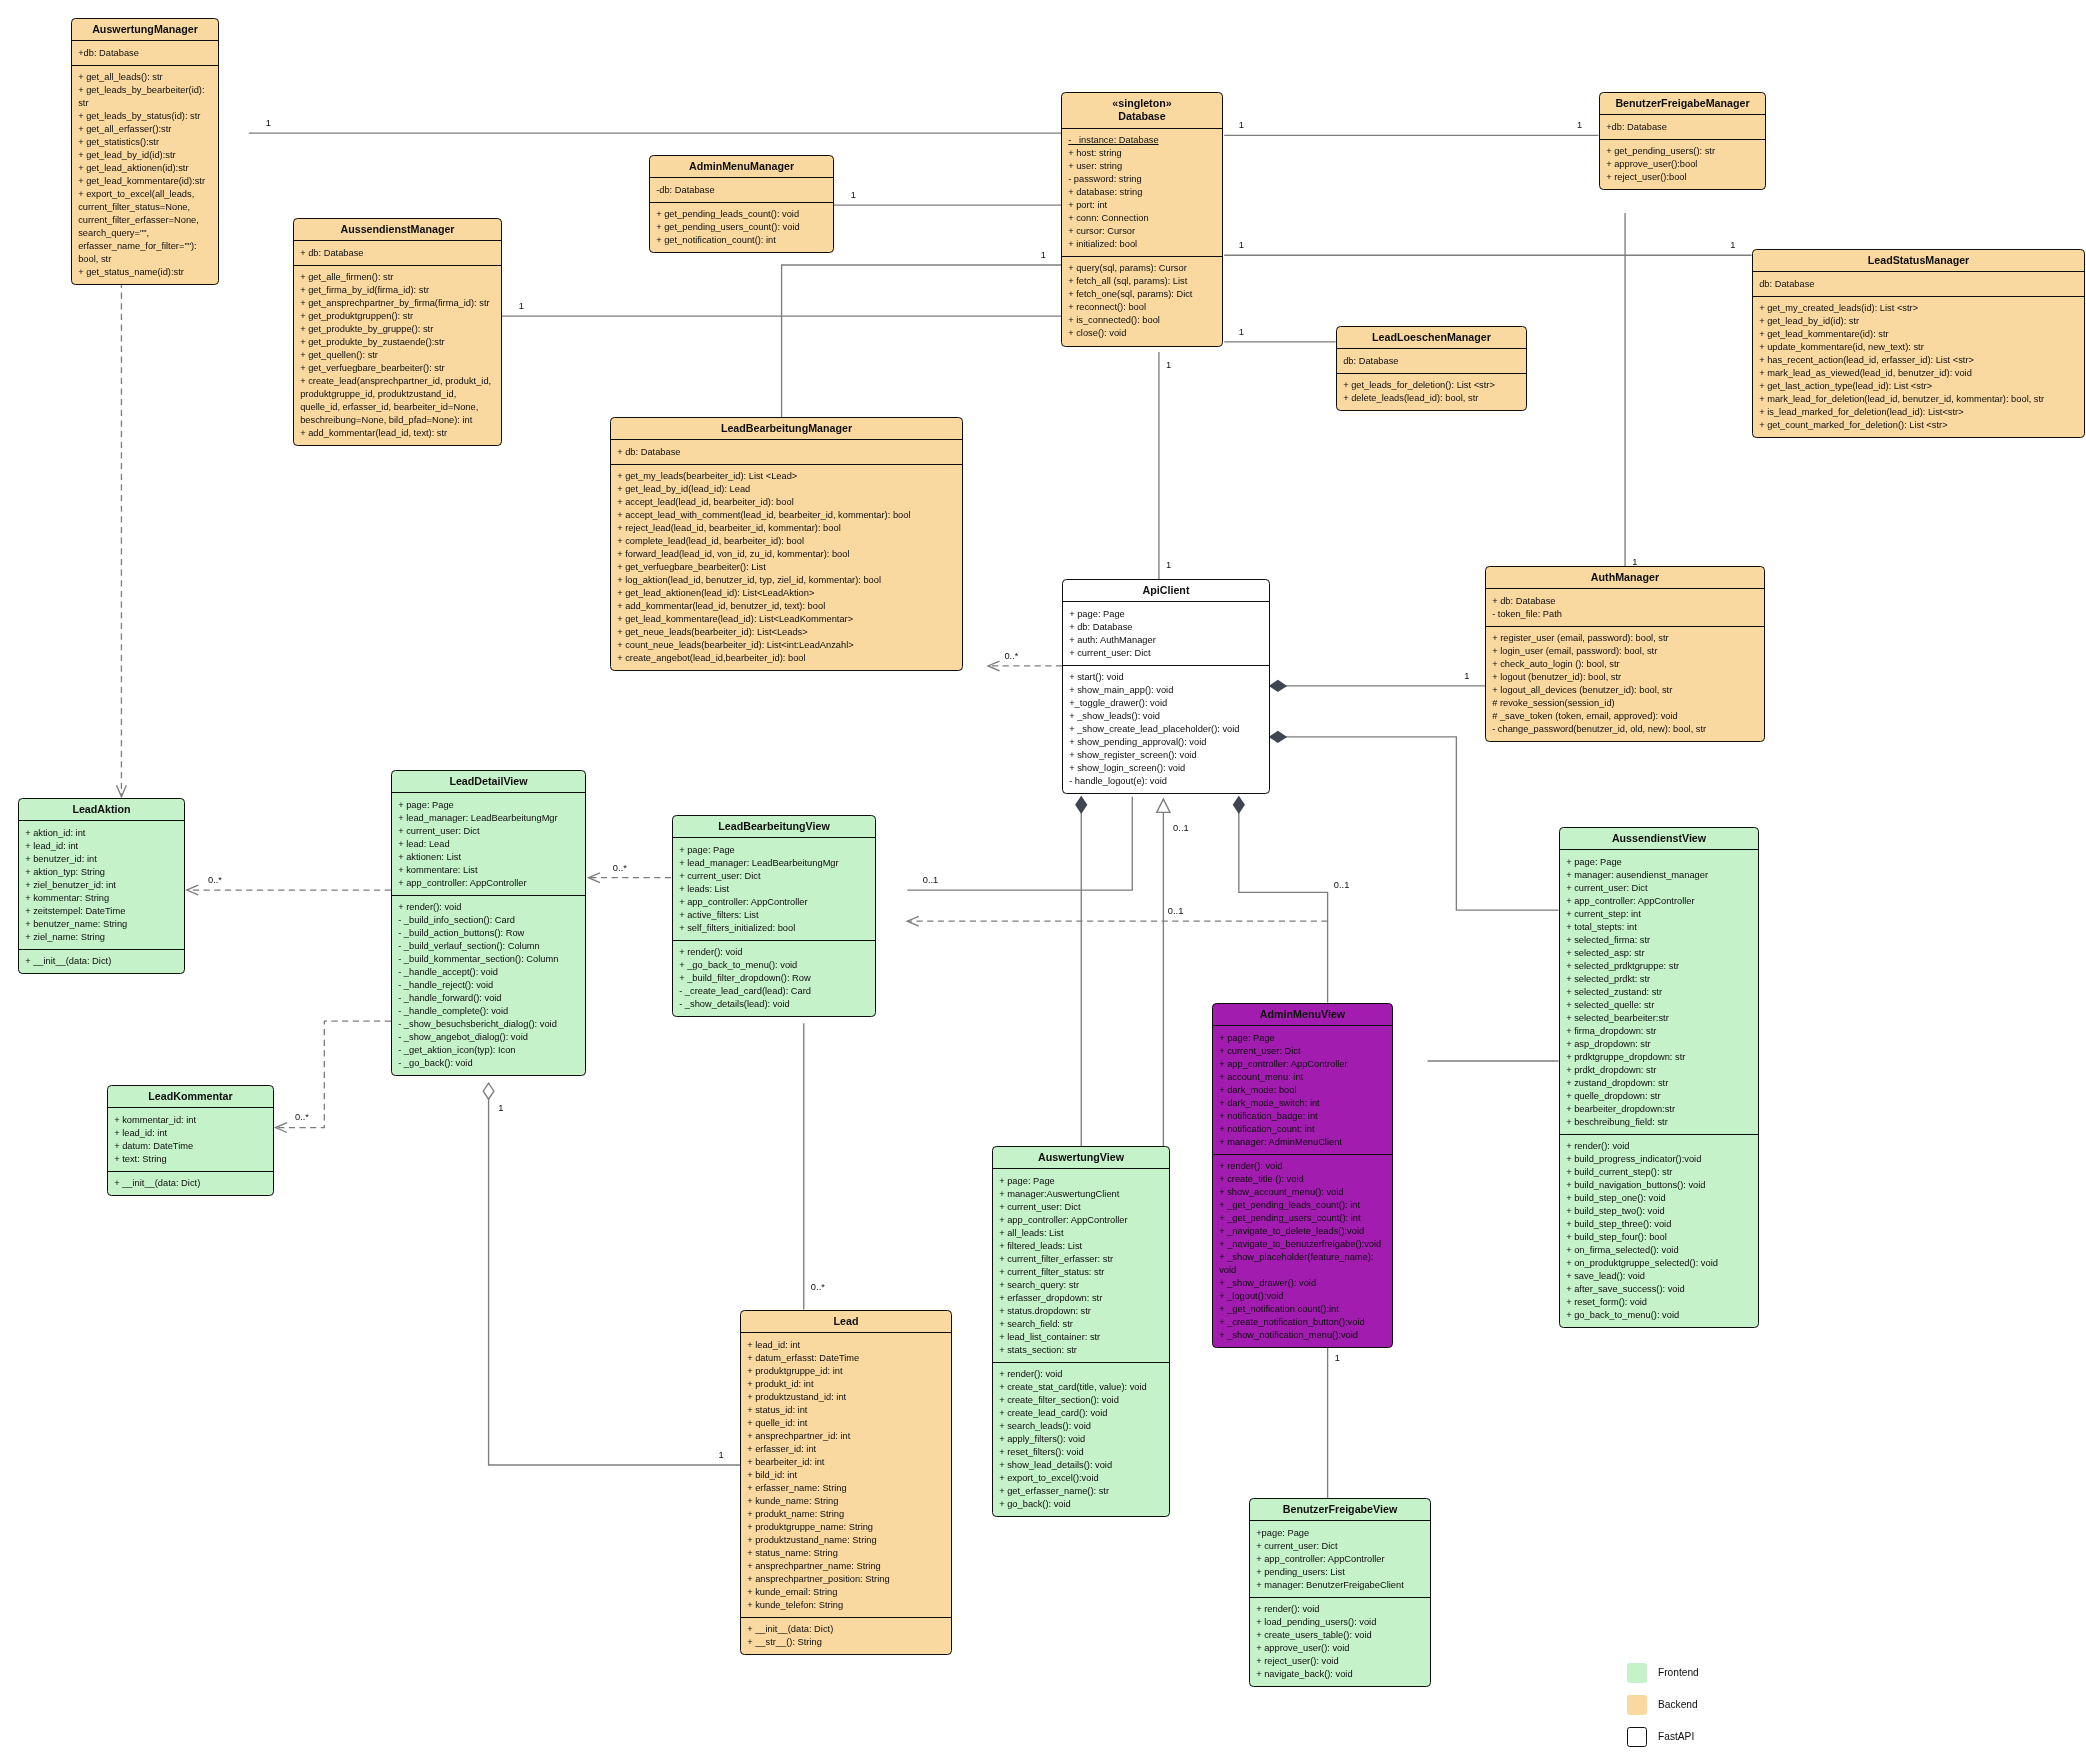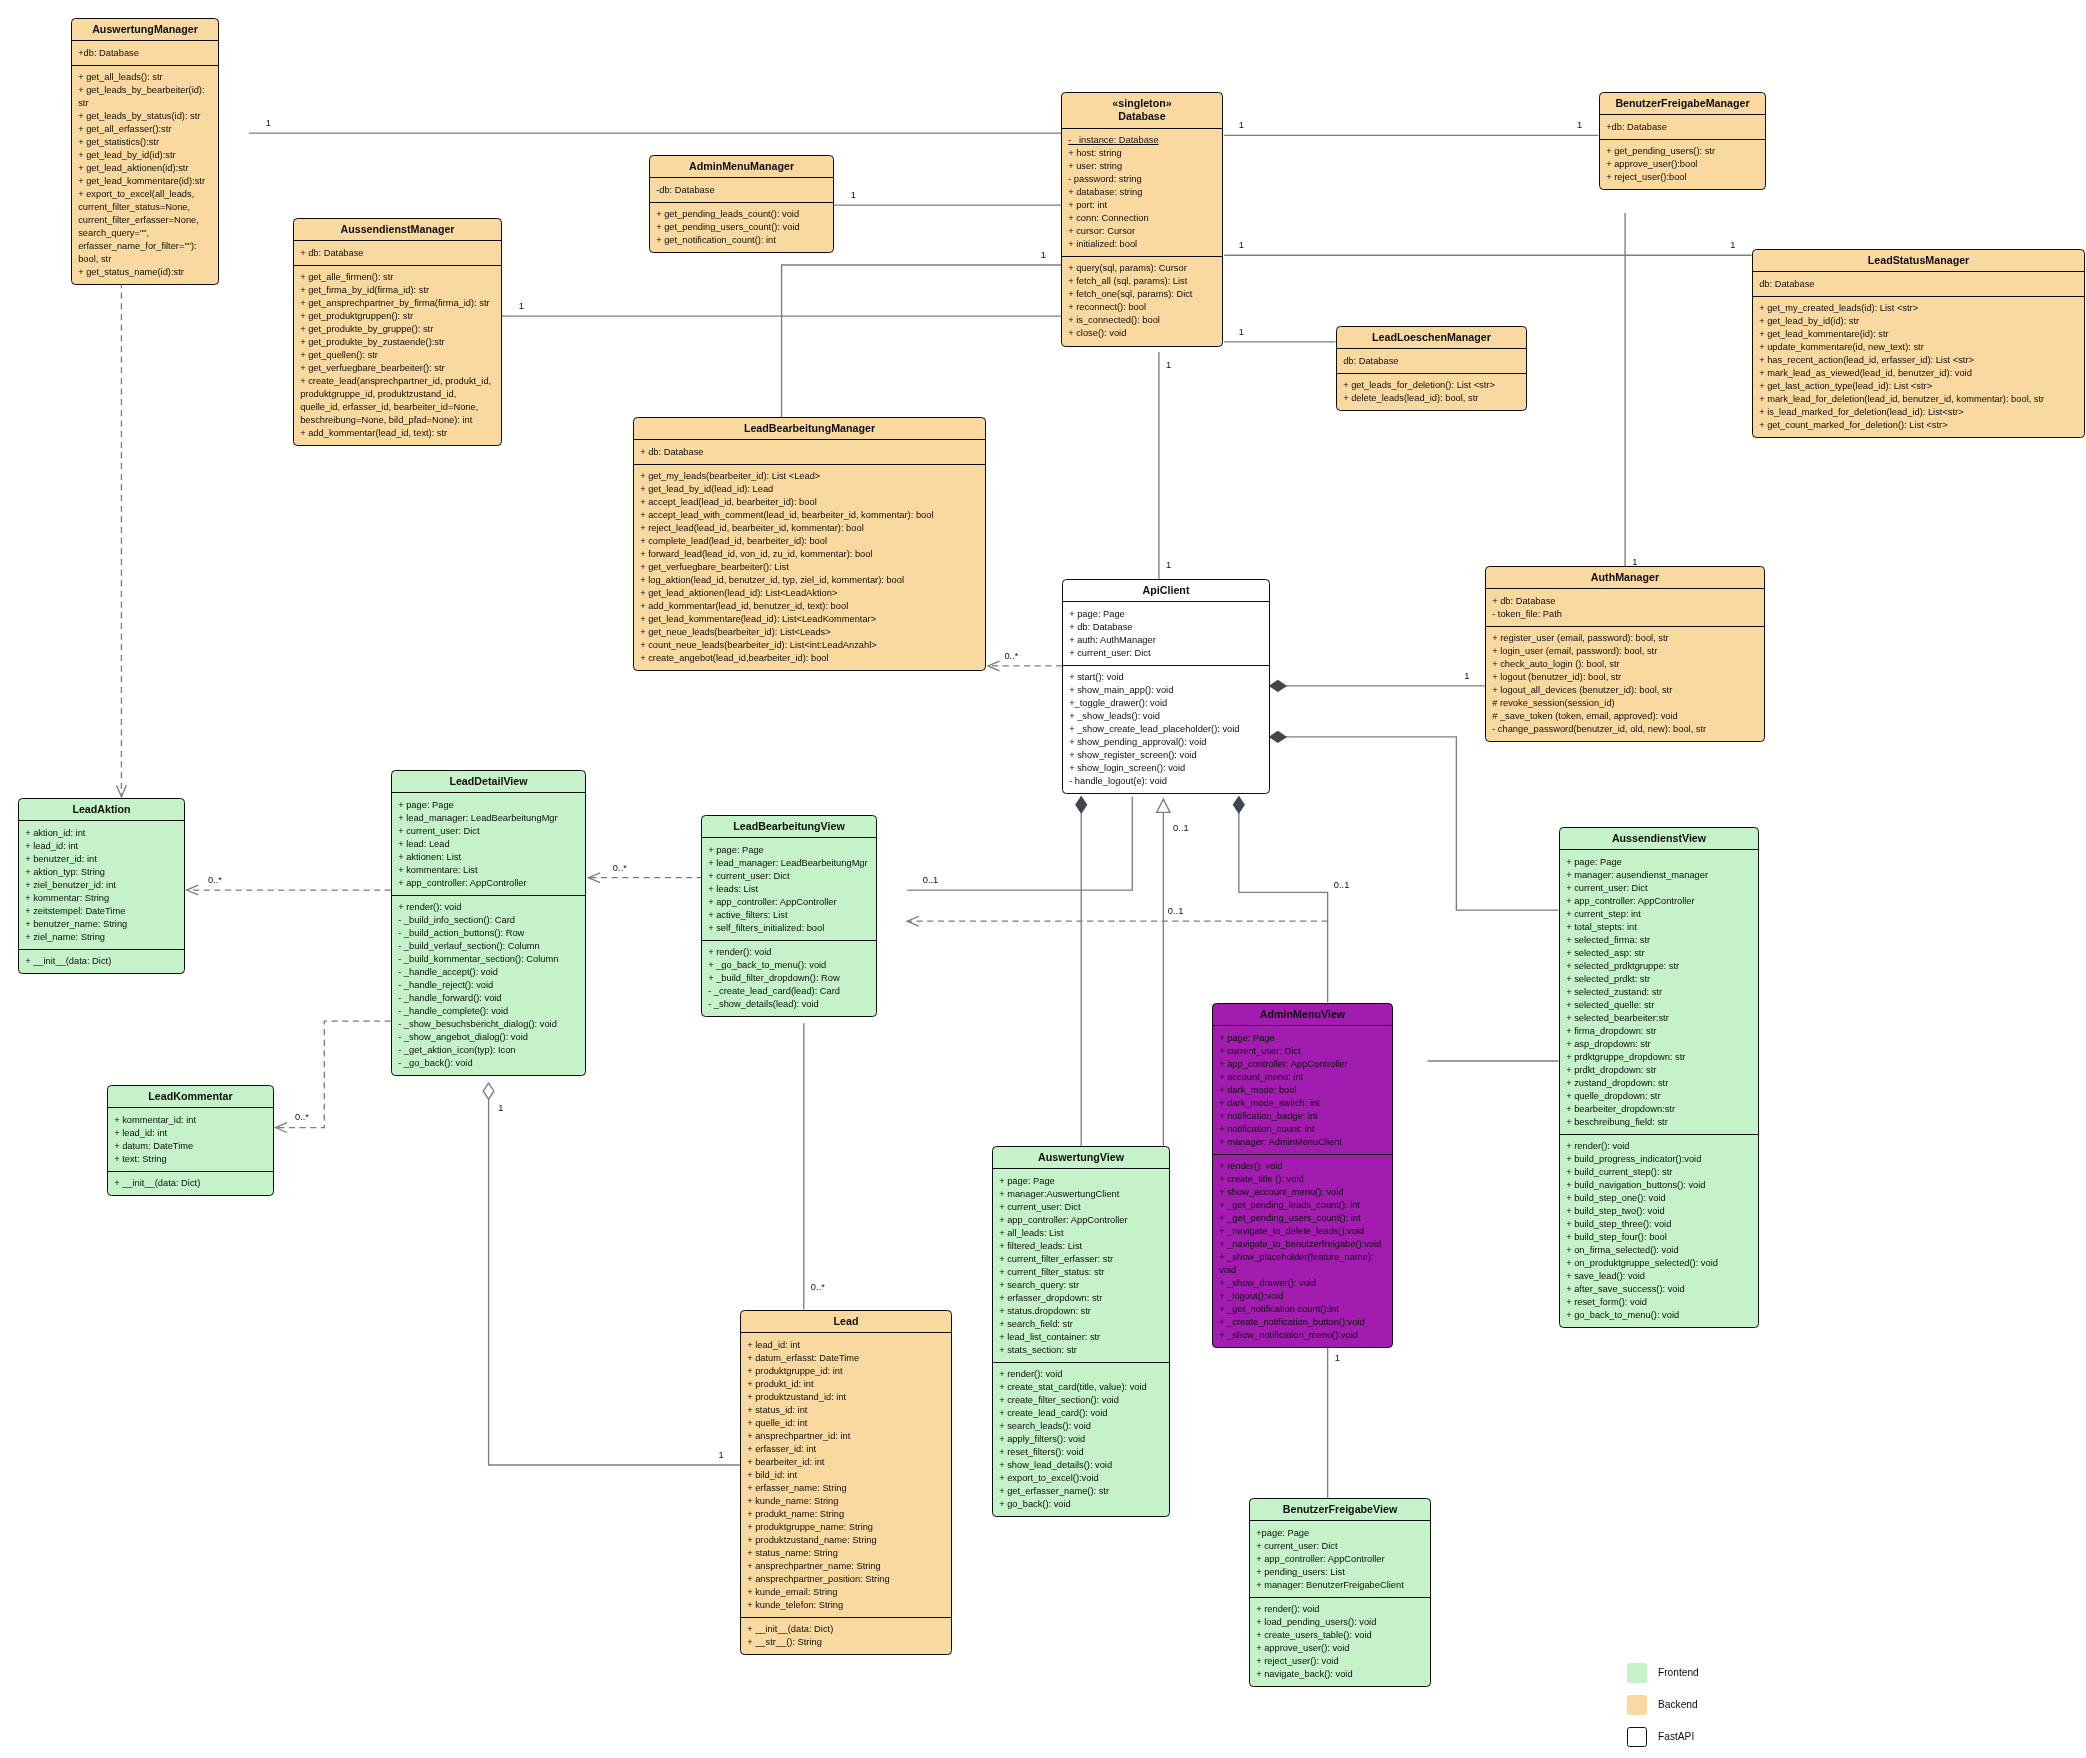--- a/index.html
+++ b/index.html
@@ -188,21 +188,21 @@
     <div class="class-box backend" style="left: 1336px; top: 326px; width: 191px; background: rgb(250, 217, 161);">
       <div class="class-title"><span>LeadLoeschenManager</span></div>
       <div class="sec attrs">
         <div class="ln">db: Database</div>
       </div>
       <div class="sec methods">
         <div class="ln">+ get_leads_for_deletion():  List &lt;str&gt;</div>
         <div class="ln">+ delete_leads(lead_id): bool, str</div>
       </div>
     </div>
-    <div class="class-box backend" style="left: 633px; top: 417px; width: 353px; background: rgb(250, 217, 161);">
+    <div class="class-box backend" style="left: 610px; top: 417px; width: 353px; background: rgb(250, 217, 161);">
       <div class="class-title"><span>LeadBearbeitungManager</span></div>
       <div class="sec attrs">
         <div class="ln">+ db: Database</div>
       </div>
       <div class="sec methods">
         <div class="ln">+ get_my_leads(bearbeiter_id): List &lt;Lead&gt;</div>
         <div class="ln">+ get_lead_by_id(lead_id): Lead</div>
         <div class="ln">+ accept_lead(lead_id, bearbeiter_id): bool</div>
         <div class="ln">+ accept_lead_with_comment(lead_id, bearbeiter_id, kommentar): bool</div>
         <div class="ln">+ reject_lead(lead_id, bearbeiter_id, kommentar): bool</div>
@@ -292,21 +292,21 @@
         <div class="ln">- _handle_accept(): void</div>
         <div class="ln">- _handle_reject(): void</div>
         <div class="ln">- _handle_forward(): void</div>
         <div class="ln">- _handle_complete(): void</div>
         <div class="ln">- _show_besuchsbericht_dialog(): void</div>
         <div class="ln">- _show_angebot_dialog(): void</div>
         <div class="ln">- _get_aktion_icon(typ): Icon</div>
         <div class="ln">- _go_back(): void</div>
       </div>
     </div>
-    <div class="class-box frontend" style="left: 701px; top: 815px; width: 176px; background: rgb(197, 242, 201);">
+    <div class="class-box frontend" style="left: 672px; top: 815px; width: 204px; background: rgb(197, 242, 201);">
       <div class="class-title"><span>LeadBearbeitungView</span></div>
       <div class="sec attrs">
         <div class="ln">+ page: Page</div>
         <div class="ln">+ lead_manager: LeadBearbeitungMgr</div>
         <div class="ln">+ current_user: Dict</div>
         <div class="ln">+ leads: List</div>
         <div class="ln">+ app_controller: AppController</div>
         <div class="ln">+ active_filters: List</div>
         <div class="ln">+ self_filters_initialized: bool</div>
       </div>

